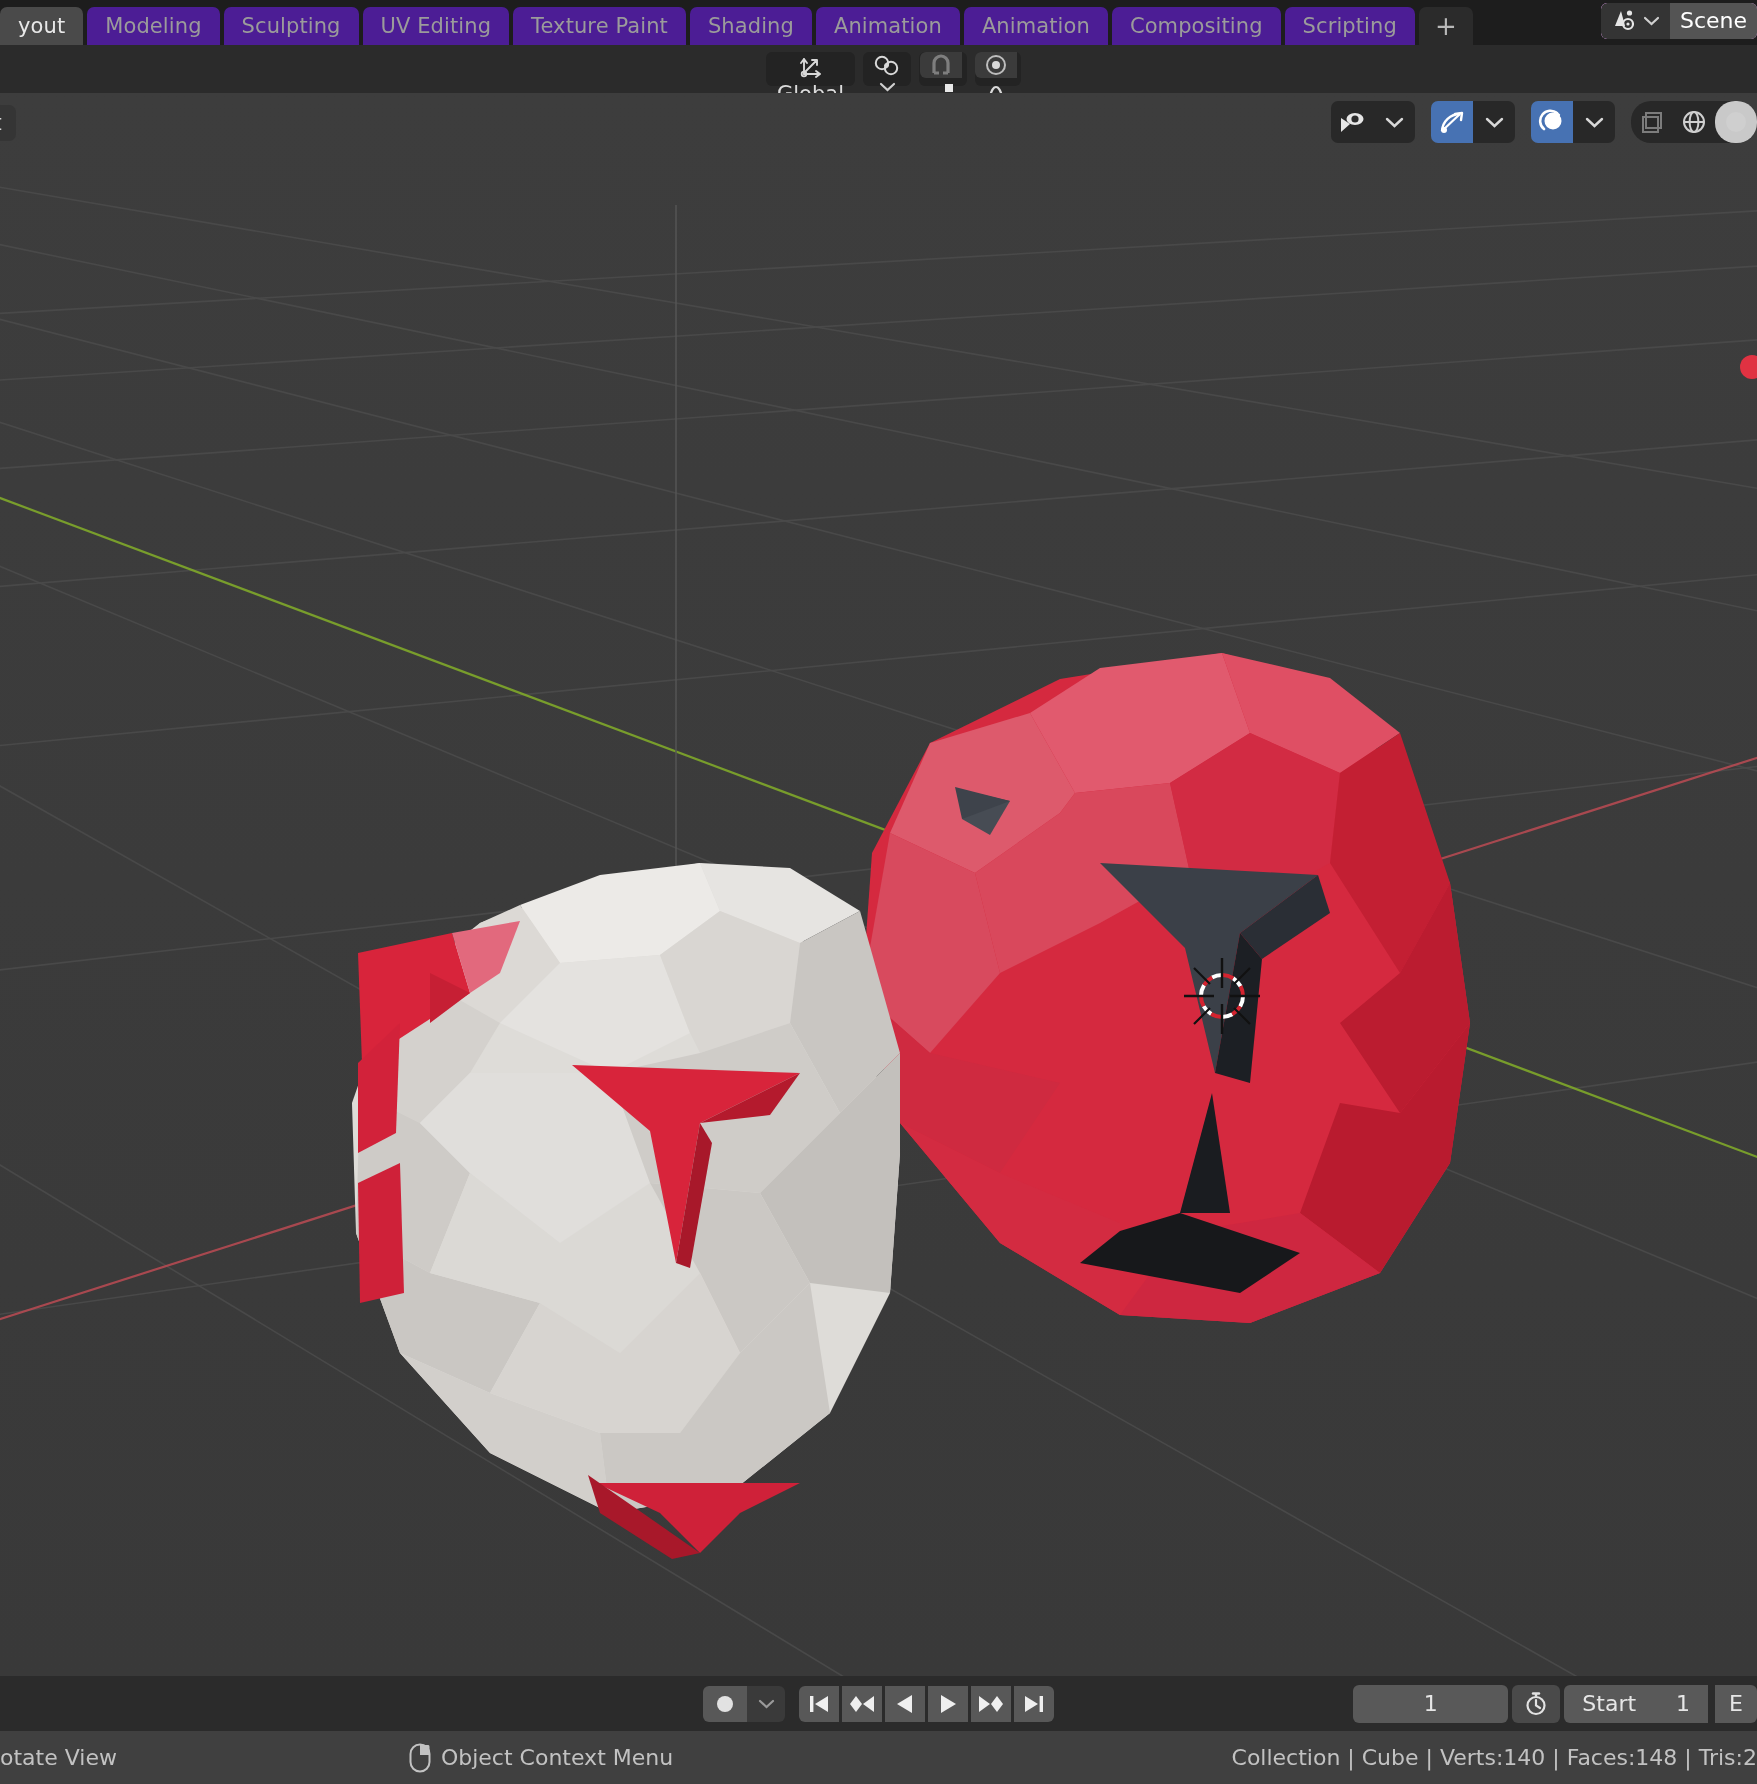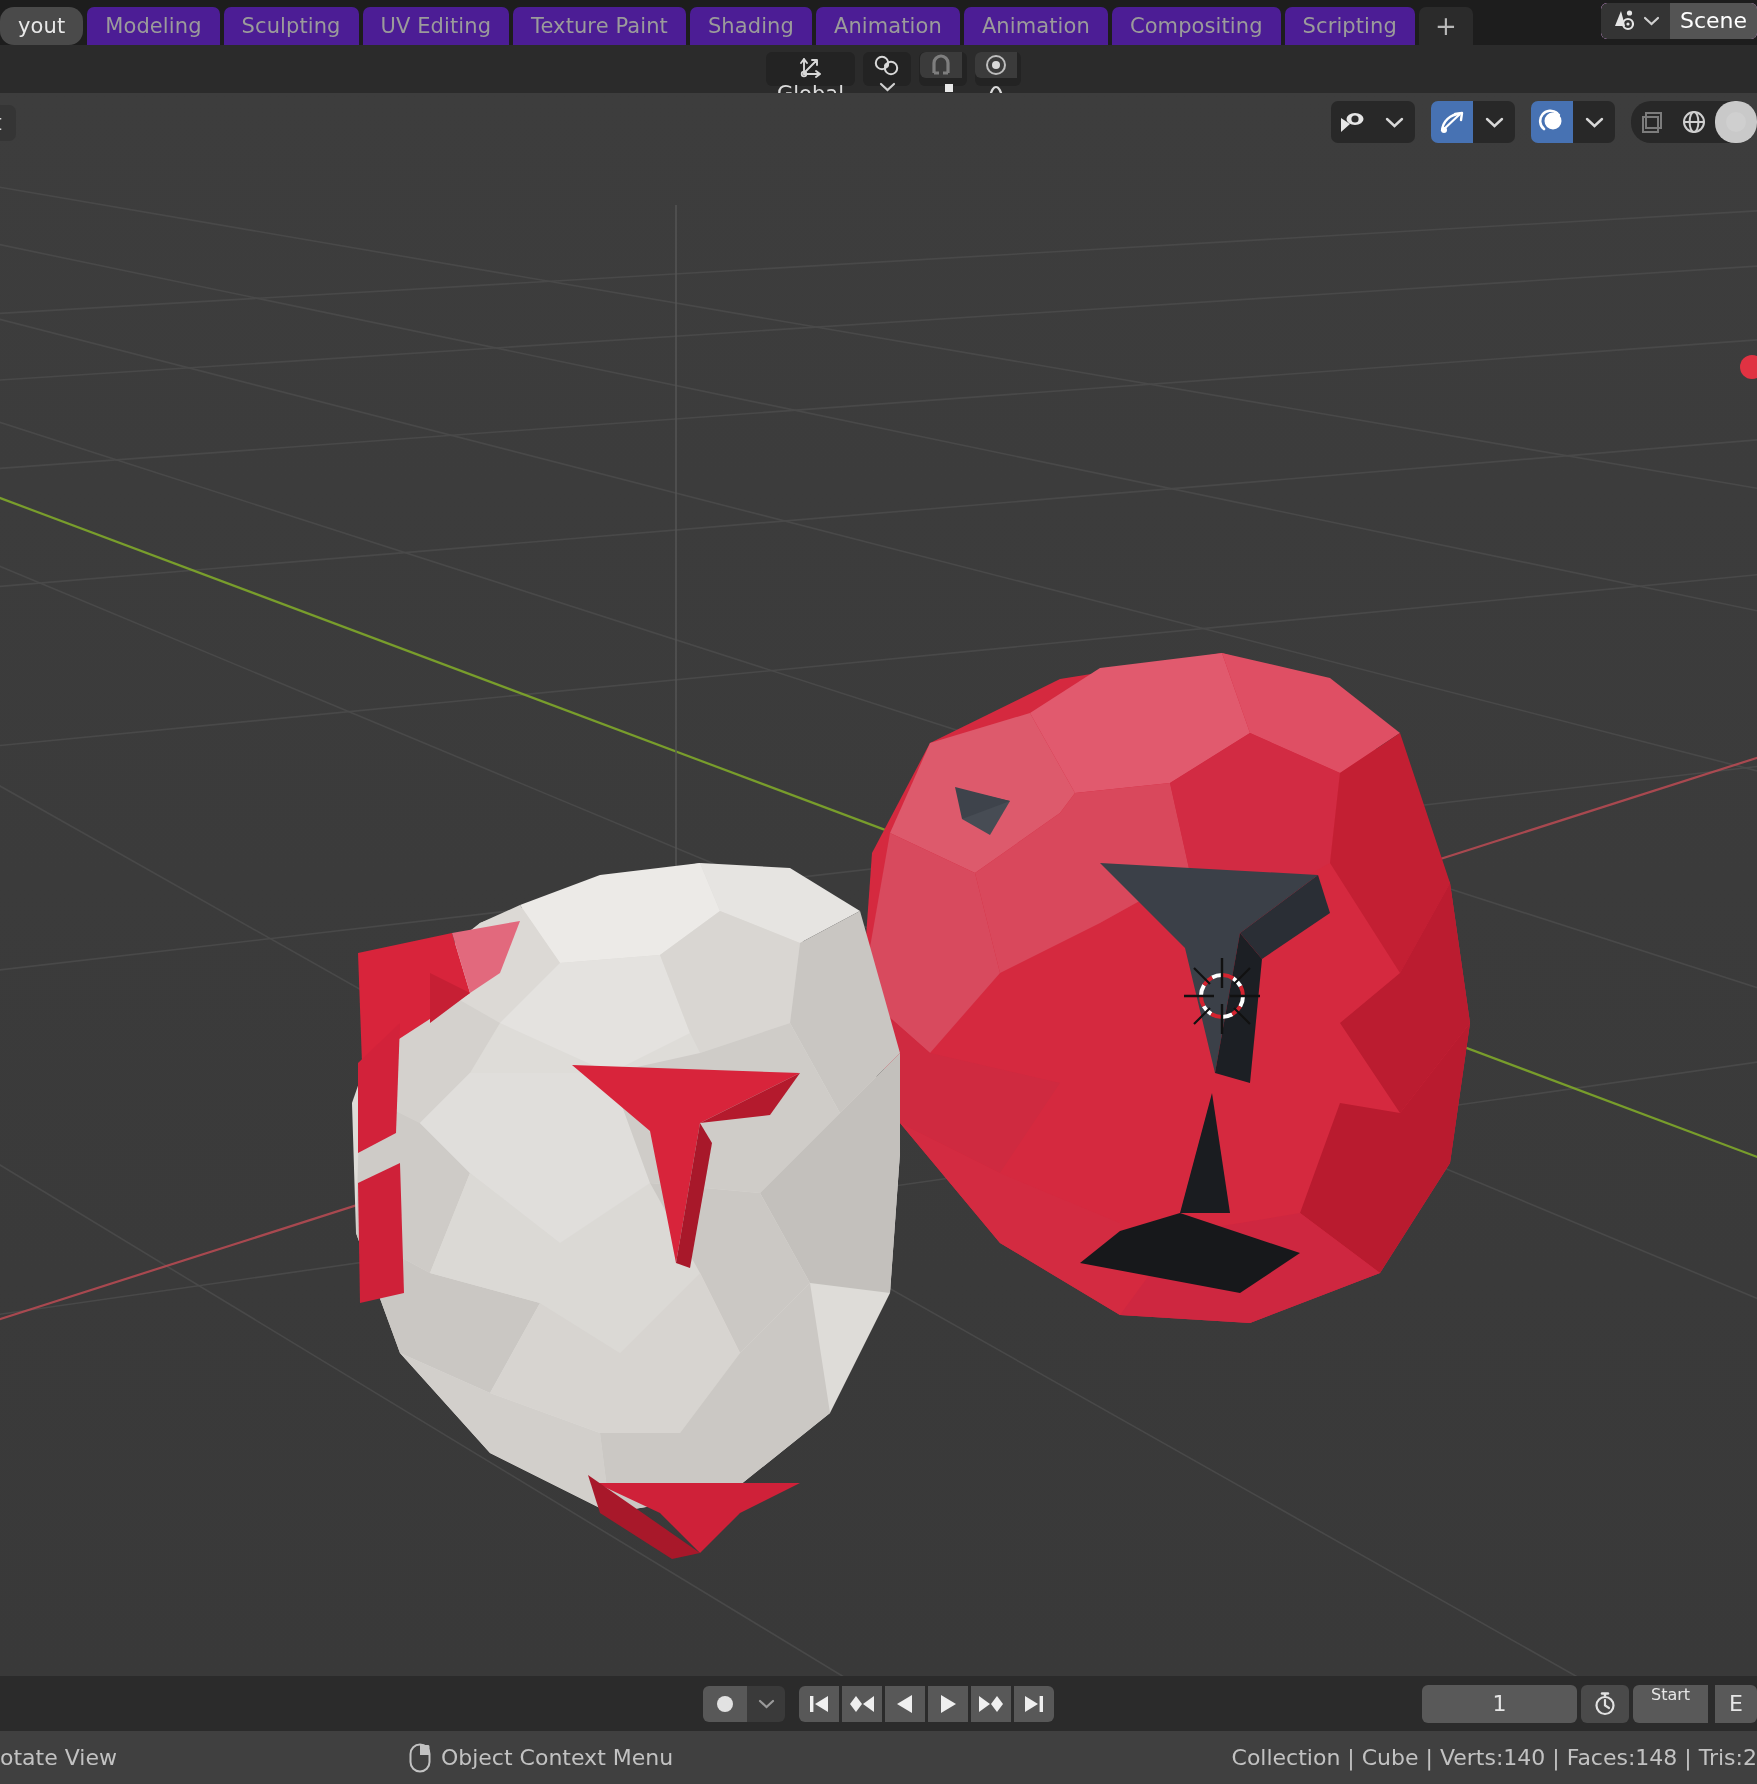--- a/index.html
+++ b/index.html
@@ -19,21 +19,21 @@
   }
   .tabstrip { display: flex; align-items: flex-end; height: 45px; }
   .wtab {
     height: 38px; padding: 0 18px;
     display: flex; align-items: center; justify-content: center;
     background: #4c1d95; color: #9b9b9b;
     font-size: 21px; letter-spacing: .1px;
     border-radius: 7px 7px 0 0;
     margin-right: 4px; white-space: nowrap;
   }
-  .wtab.active { background: #4a4a4a; color: #e8e8e8; border-radius: 14px; }
+  .wtab.active { background: #4a4a4a; color: #e8e8e8; }
   .wtab.plus { font-size: 26px; color: #b8b8b8; padding: 0 16px; background: #2b2b2b;}
   .topbar-right {
     margin-left: auto; display: flex; align-items: center;
     height: 45px; padding-bottom: 4px;
   }
   .scene-box {
     display: flex; align-items: center; height: 36px;
     background: #f0abfc; border-radius: 6px; overflow: hidden;
   }
   .scene-icon-btn {
@@ -121,23 +121,22 @@
   .frame-field {
     width: 155px; height: 38px; background: #595959; border-radius: 6px;
     color: #e6e6e6; font-size: 22px; display:flex; align-items:center;
     justify-content:center;
   }
   .clock-btn { width: 48px; height: 38px; background: #4a4a4a;
                border-radius: 6px; display:flex; align-items:center;
                justify-content:center; }
   .range-field {
     height: 38px; background: #595959; display:flex; align-items:center;
-    padding: 0 18px; gap: 40px; color: #e6e6e6; font-size: 16px;
+    padding: 0 18px; gap: 40px; color: #e6e6e6; font-size: 22px;
     border-radius: 6px 0 0 6px;
-    flex-direction: column;
   }
   .range-field2 {
     height: 38px; background: #595959; display:flex; align-items:center;
     padding: 0 14px; color: #e6e6e6; font-size: 22px;
     border-radius: 0 6px 6px 0; margin-left:3px;
   }
 
   
   .statusbar {
     position: absolute; left: 0; top: 1731px; width: 1757px; height: 53px;

